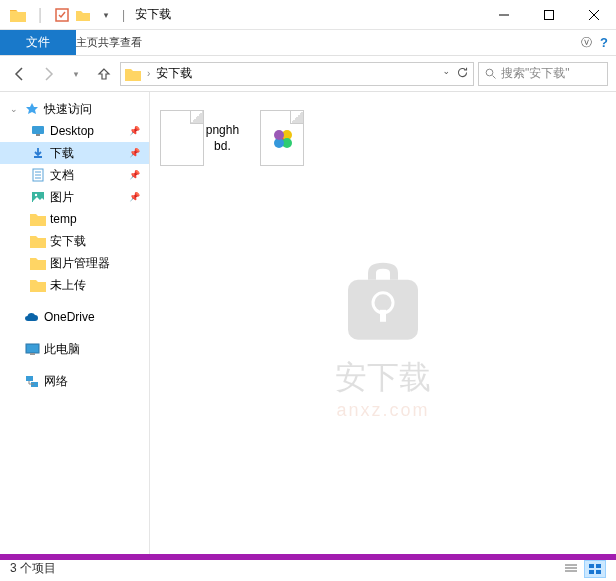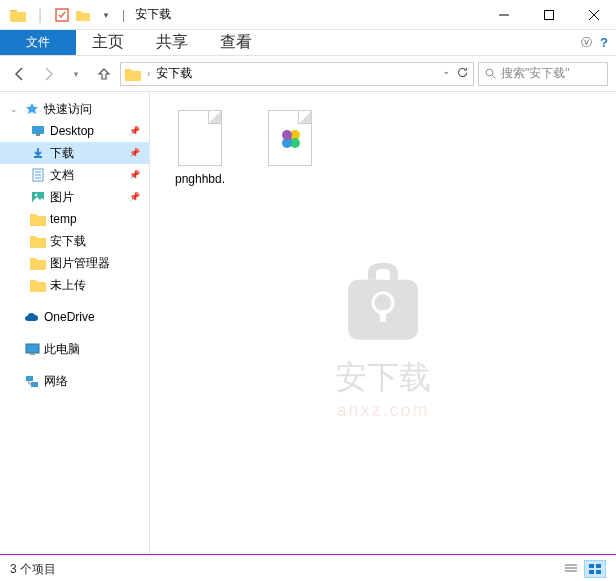--- a/index.html
+++ b/index.html
@@ -7,52 +7,52 @@
 
 .titlebar { height: 30px; background: #fff; display: flex; align-items: center; border-bottom: 1px solid #e5e5e5; }
 .titlebar-icons { display: flex; align-items: center; gap: 2px; padding-left: 8px; }
 .qat-icon { width: 20px; height: 20px; display: flex; align-items: center; justify-content: center; }
 .title-text { margin-left: 10px; font-size: 12px; color: #000; }
 .win-controls { margin-left: auto; display: flex; }
 .win-btn { width: 45px; height: 29px; display: flex; align-items: center; justify-content: center; }
 
 .ribbon { height: 26px; display: flex; align-items: stretch; background: #fff; border-bottom: 1px solid #e1e1e1; }
 .ribbon-file { background: #1979ca; color: #fff; padding: 0 26px; display: flex; align-items: center; font-size: 12px; }
-.ribbon-tab { padding: 0 16px; display: flex; align-items: center; font-size: 16px; color: #333; }
+.ribbon-tab { padding: 0 0; display: flex; align-items: center; font-size: 11px; color: #333; }
 .ribbon-right { margin-left: auto; display: flex; align-items: center; padding-right: 8px; gap: 8px; }
 
 .navbar { height: 36px; display: flex; align-items: center; padding: 0 8px; gap: 4px; border-bottom: 1px solid #e1e1e1; }
 .nav-btn { width: 24px; height: 24px; display: flex; align-items: center; justify-content: center; color: #555; }
 .nav-btn.disabled { color: #bbb; }
 .addr-bar { flex: 1; height: 24px; border: 1px solid #ccc; display: flex; align-items: center; padding: 0 4px; font-size: 12px; gap: 6px; }
 .addr-sep { color: #888; font-size: 10px; }
 .addr-controls { margin-left: auto; display: flex; gap: 6px; color: #555; }
 .search-box { width: 130px; height: 24px; border: 1px solid #ccc; display: flex; align-items: center; padding: 0 6px; font-size: 12px; color: #888; gap: 4px; }
 
 .content { display: flex; height: 462px; }
 .sidebar { width: 150px; border-right: 1px solid #e5e5e5; padding-top: 6px; overflow: hidden; }
 .tree-item { display: flex; align-items: center; height: 22px; font-size: 12px; padding-left: 10px; gap: 4px; color: #000; white-space: nowrap; }
 .tree-item.child { padding-left: 30px; }
 .tree-item.selected { background: #cce8ff; text-align: right; }
 .tree-icon { width: 16px; height: 16px; flex-shrink: 0; display: flex; align-items: center; justify-content: center; }
 .pin { color: #888; font-size: 9px; margin-left: auto; margin-right: 8px; }
 .tree-gap { height: 10px; }
 
 .files { flex: 1; padding: 14px 10px; display: flex; gap: 10px; align-items: flex-start; position: relative; }
-.file-item { width: 80px; display: flex; flex-direction: column; align-items: center; text-align: center; font-size: 12px; line-height: 1.3; word-break: break-all; }
+.file-item { width: 80px; display: flex; flex-direction: row; align-items: center; text-align: center; font-size: 12px; line-height: 1.3; word-break: break-all; }
 .file-icon-box { width: 64px; height: 64px; display: flex; align-items: center; justify-content: center; margin-bottom: 2px; position: relative; }
 .file-page { width: 44px; height: 56px; border: 1px solid #ccc; background: #fff; position: relative; }
 .file-page::before { content: ''; position: absolute; top: 0; right: 0; width: 12px; height: 12px; background: linear-gradient(135deg, #fff 50%, #ddd 50%); border-left: 1px solid #ccc; border-bottom: 1px solid #ccc; }
 
 .watermark { position: absolute; left: 50%; top: 50%; transform: translate(-50%, -40%); opacity: 0.12; text-align: center; pointer-events: none; }
 .wm-bag { width: 110px; height: 90px; margin: 0 auto; position: relative; }
 .wm-text1 { font-size: 32px; color: #000; margin-top: 4px; }
 .wm-text2 { font-size: 18px; color: #c2410c; letter-spacing: 2px; }
 
-.statusbar { height: 24px; border-top: 1px solid #a21caf; display: flex; align-items: flex-end; padding: 0 10px; font-size: 12px; color: #333; }
+.statusbar { height: 24px; border-top: 6px solid #a21caf; display: flex; align-items: flex-start; padding: 0 10px; font-size: 12px; color: #333; }
 .status-right { margin-left: auto; display: flex; gap: 2px; }
 .view-btn { width: 22px; height: 18px; border: 1px solid transparent; display: flex; align-items: center; justify-content: center; }
 .view-btn.active { background: #cce8ff; border-color: #99d1ff; }
 
 .folder-svg { width: 16px; height: 14px; }
 </style>
 </head>
 <body>
 
 <div class="titlebar">

